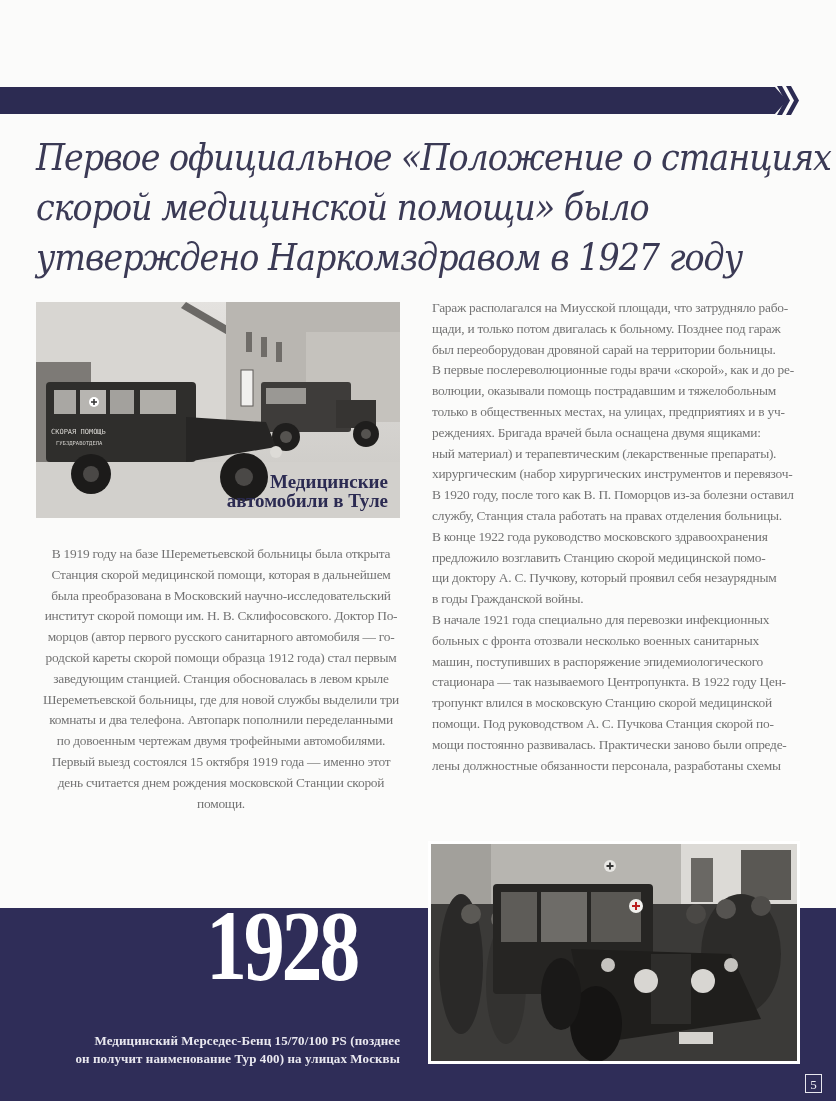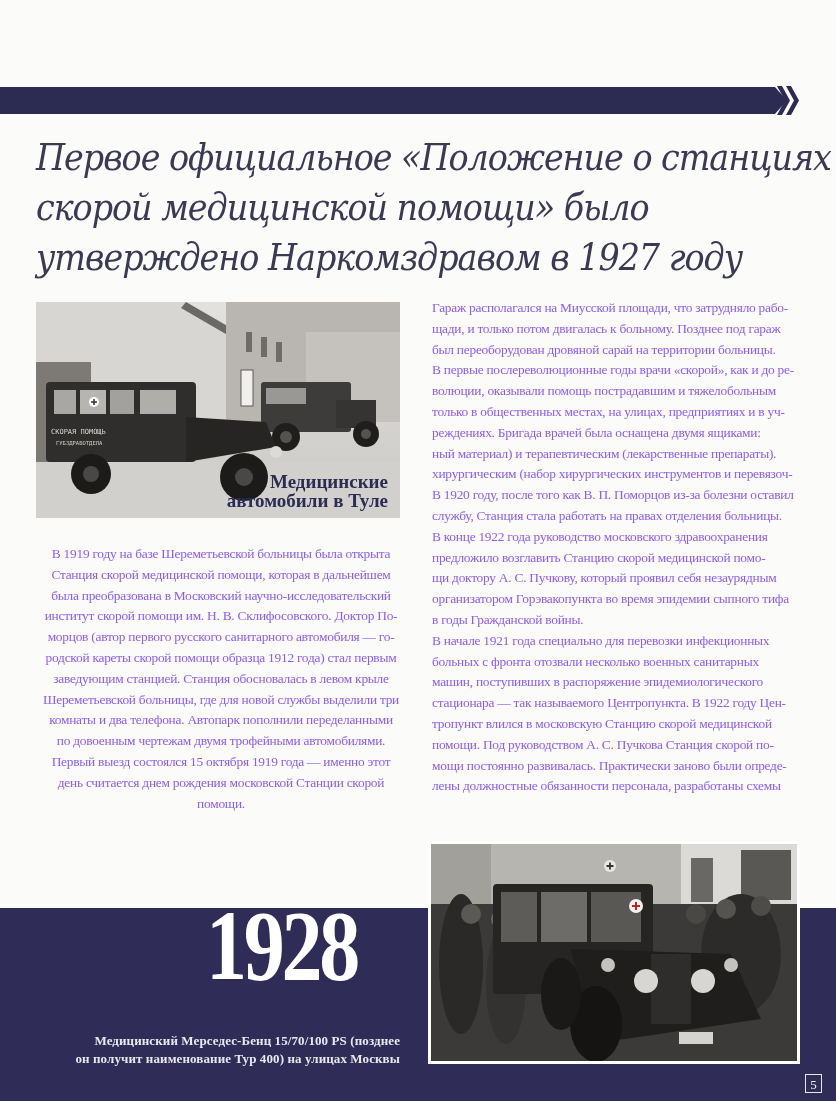--- a/index.html
+++ b/index.html
@@ -37,21 +37,21 @@
       background:#cfcdca;
     }
     .photo svg { display:block; }
     .photo1 { left:36px; top:302px; width:364px; height:216px; }
     .photo1-caption {
       position:absolute; right:12px; bottom:8px; text-align:right;
       font-family:"Liberation Serif",serif; font-weight:bold;
       font-size:19px; line-height:19px; color:#2c2b52;
     }
     .col {
-      position:absolute; font-size:13.4px; line-height:20.8px; color:#8b5cf6;
+      position:absolute; font-size:13.4px; line-height:20.8px; color:#737373;
       letter-spacing:-0.25px;
     }
     .col div { white-space:nowrap; }
     .col-left { left:36px; top:544px; width:370px;text-align:center; }
     .col-right { left:432px; top:298px; width:395px; }
     .bottom-band {
       position:absolute; left:0; top:908px; width:836px; height:193px;
       background:#2f2d58;
     }
     .year {
@@ -171,21 +171,20 @@
   <div>волюции, оказывали помощь пострадавшим и тяжелобольным</div>
   <div>только в общественных местах, на улицах, предприятиях и в уч-</div>
   <div>реждениях. Бригада врачей была оснащена двумя ящиками:</div>
   <div>ный материал) и терапевтическим (лекарственные препараты).</div>
   <div>хирургическим (набор хирургических инструментов и перевязоч-</div>
   <div>В 1920 году, после того как В. П. Поморцов из-за болезни оставил</div>
   <div>службу, Станция стала работать на правах отделения больницы.</div>
   <div>В конце 1922 года руководство московского здравоохранения</div>
   <div>предложило возглавить Станцию скорой медицинской помо-</div>
   <div>щи доктору А. С. Пучкову, который проявил себя незаурядным</div>
-  <div>организатором Горэвакопункта во время эпидемии сыпного тифа</div>
   <div>в годы Гражданской войны.</div>
   <div>В начале 1921 года специально для перевозки инфекционных</div>
   <div>больных с фронта отозвали несколько военных санитарных</div>
   <div>машин, поступивших в распоряжение эпидемиологического</div>
   <div>стационара — так называемого Центропункта. В 1922 году Цен-</div>
   <div>тропункт влился в московскую Станцию скорой медицинской</div>
   <div>помощи. Под руководством А. С. Пучкова Станция скорой по-</div>
   <div>мощи постоянно развивалась. Практически заново были опреде-</div>
   <div>лены должностные обязанности персонала, разработаны схемы</div>
 </div>

